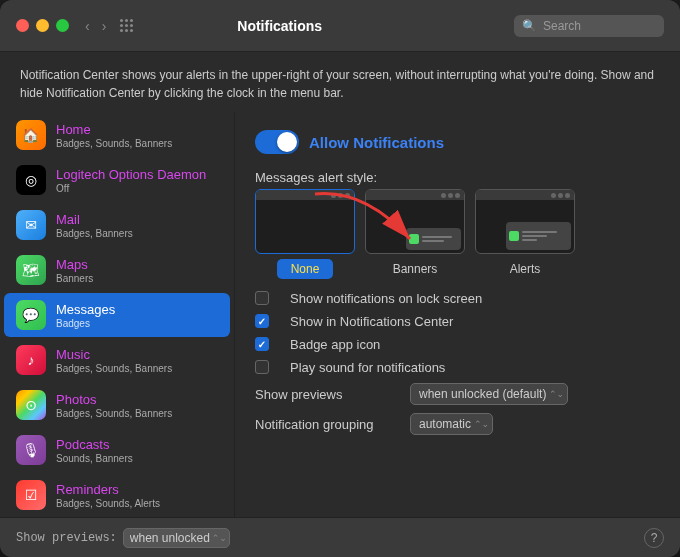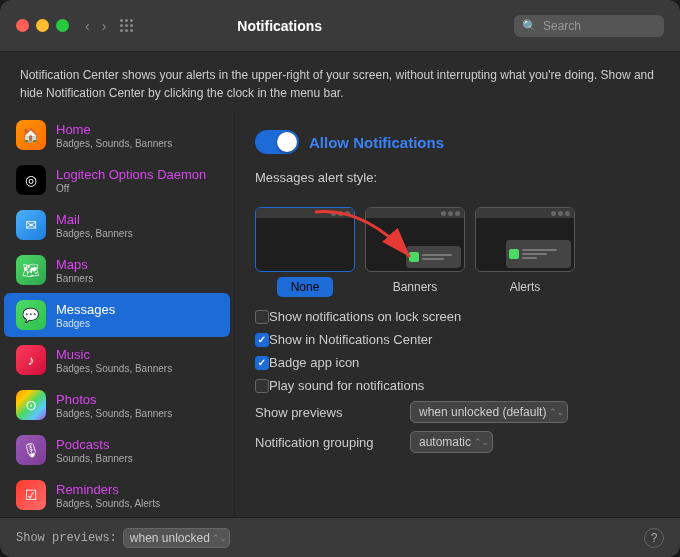--- a/index.html
+++ b/index.html
@@ -183,21 +183,21 @@
       box-shadow: 0 1px 3px rgba(0,0,0,0.4);
     }
     .allow-label {
       font-size: 15px;
       font-weight: 600;
       color: #3b82f6;
     }
     .alert-style-label {
       font-size: 13px;
       color: #ccc;
-      margin-bottom: 22px;
+      margin-bottom: 4px;
       font-weight: 500;
     }
     .style-options {
       display: flex;
       gap: 10px;
       margin-bottom: 12px;
       position: relative;
     }
     .style-option {
       display: flex;
@@ -270,36 +270,35 @@
     }
     .style-button {
       padding: 3px 14px;
       border-radius: 5px;
       font-size: 12px;
       border: none;
       cursor: pointer;
     }
     .style-button.selected-btn {
       background: #1c6bd6;
-      color: #000000;
+      color: #fde047;
     }
     .style-button.unselected-btn {
       background: transparent;
       color: #ccc;
     }
     .banner-desc {
       font-size: 11px;
       color: #aaa;
       margin-bottom: 14px;
       line-height: 1.5;
     }
     .checkbox-row {
       display: flex;
-      align-items: center;
-      gap: 0;
+      gap: 21px;
       margin-bottom: 8px;
     }
     .checkbox {
       width: 14px;
       height: 14px;
       border-radius: 3px;
       border: 1px solid #666;
       background: #333;
       flex-shrink: 0;
       display: flex;

